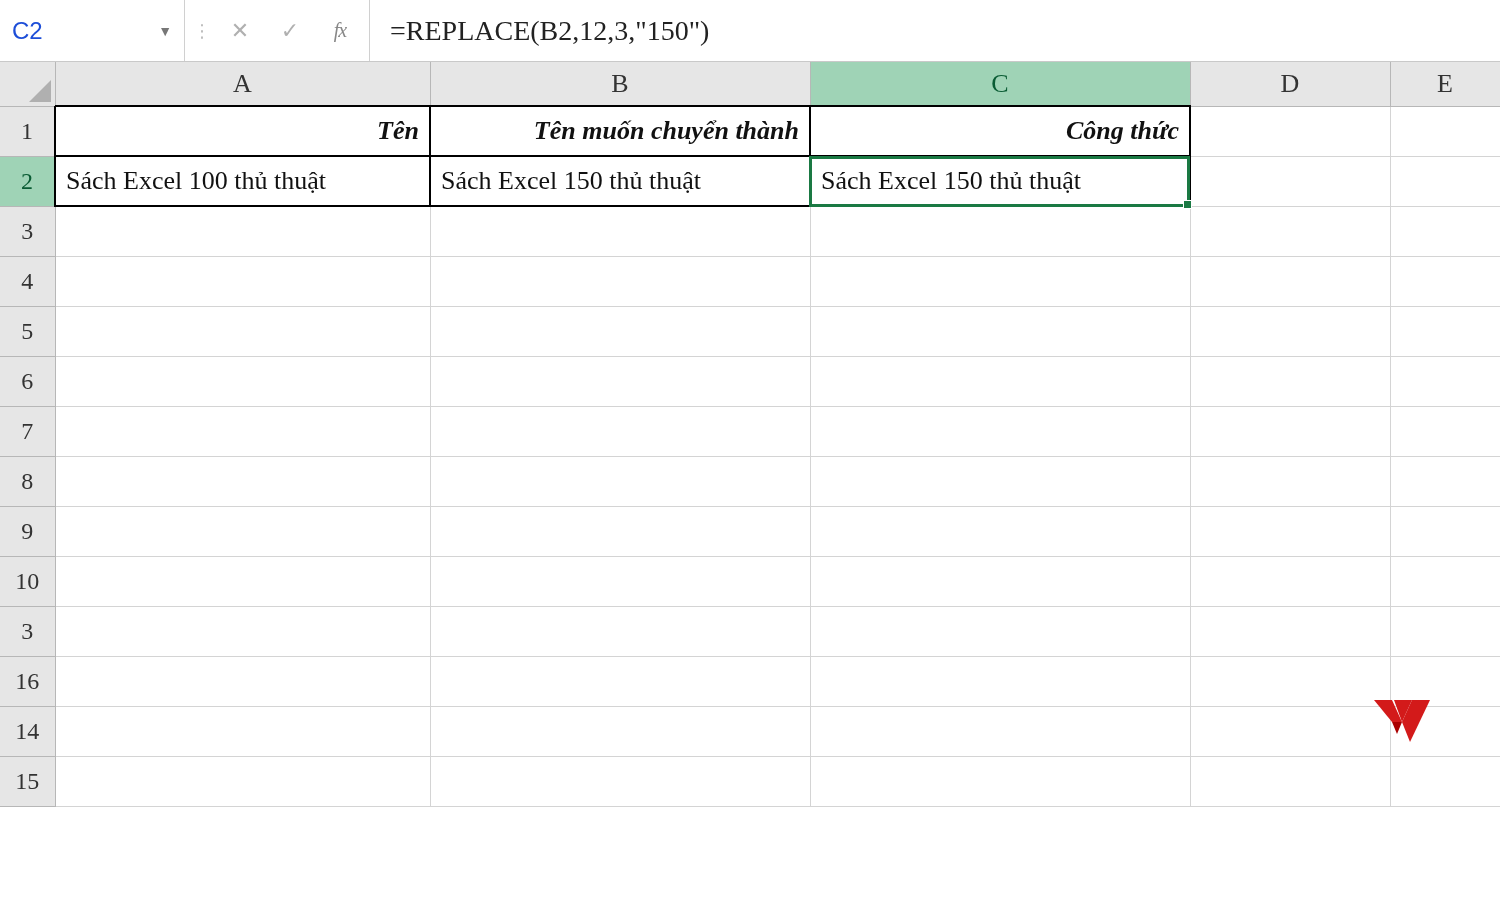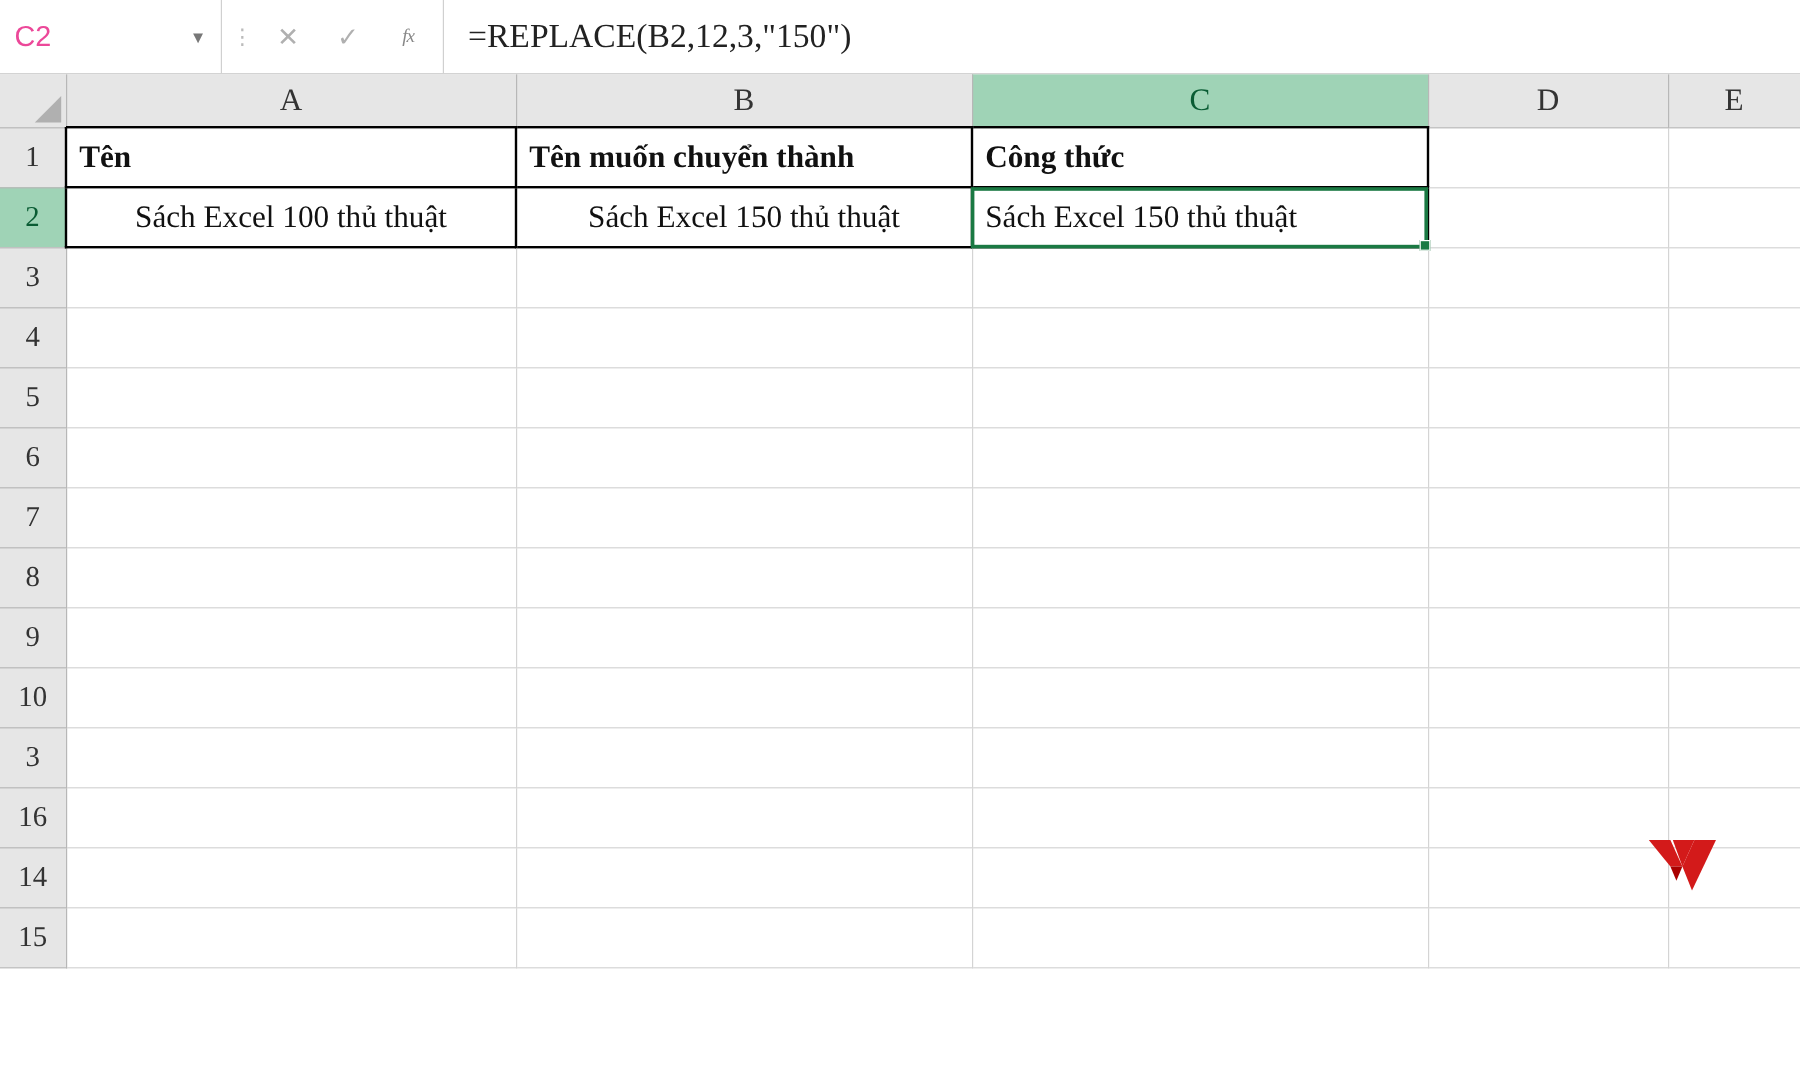--- a/index.html
+++ b/index.html
@@ -22,21 +22,21 @@
   }
   .name-box-wrap {
     display: flex;
     align-items: center;
     border-right: 1px solid #d0d0d0;
     padding: 0 6px 0 12px;
     width: 185px;
   }
   .name-box {
     font-size: 24px;
-    color: #ec4899;
+    color: #1d4ed8;
     flex: 1;
     font-family: Arial, sans-serif;
   }
   .name-box-dd {
     color: #777;
     font-size: 14px;
     padding: 0 6px;
   }
   .fb-btn-group {
     display: flex;
@@ -55,21 +55,21 @@
     font-size: 22px;
   }
   .fb-btn.sep {
     width: 26px;
     color: #bbb;
     font-size: 18px;
   }
   .fx-label {
     font-family: "Times New Roman", serif;
     font-style: italic;
-    font-size: 16px;
+    font-size: 20px;
     color: #888;
     letter-spacing: -1px;
     text-align: center;
   }
   .formula-input {
     flex: 1;
     display: flex;
     align-items: center;
     padding-left: 20px;
     font-size: 28px;
@@ -144,23 +144,24 @@
     color: #111;
     white-space: nowrap;
     overflow: visible;
   }
   td.cell.bthick-r { border-right: 2px solid #000; }
   tr.data-top td.cell.bthick-t { border-top: 2px solid #000; }
   td.cell.bthick-b { border-bottom: 2px solid #000; }
 
   .hdr {
     font-weight: bold;
-    text-align: left;
-  }
-  .ctr { text-align: center; }
+    text-align: right;
+    font-style: italic;
+  }
+  .ctr { }
   .lft { text-align: left; }
 
   
   .active-cell {
     position: absolute;
     border: 3px solid #1a7943;
     pointer-events: none;
     background: transparent;
   }
   .active-cell .handle {

